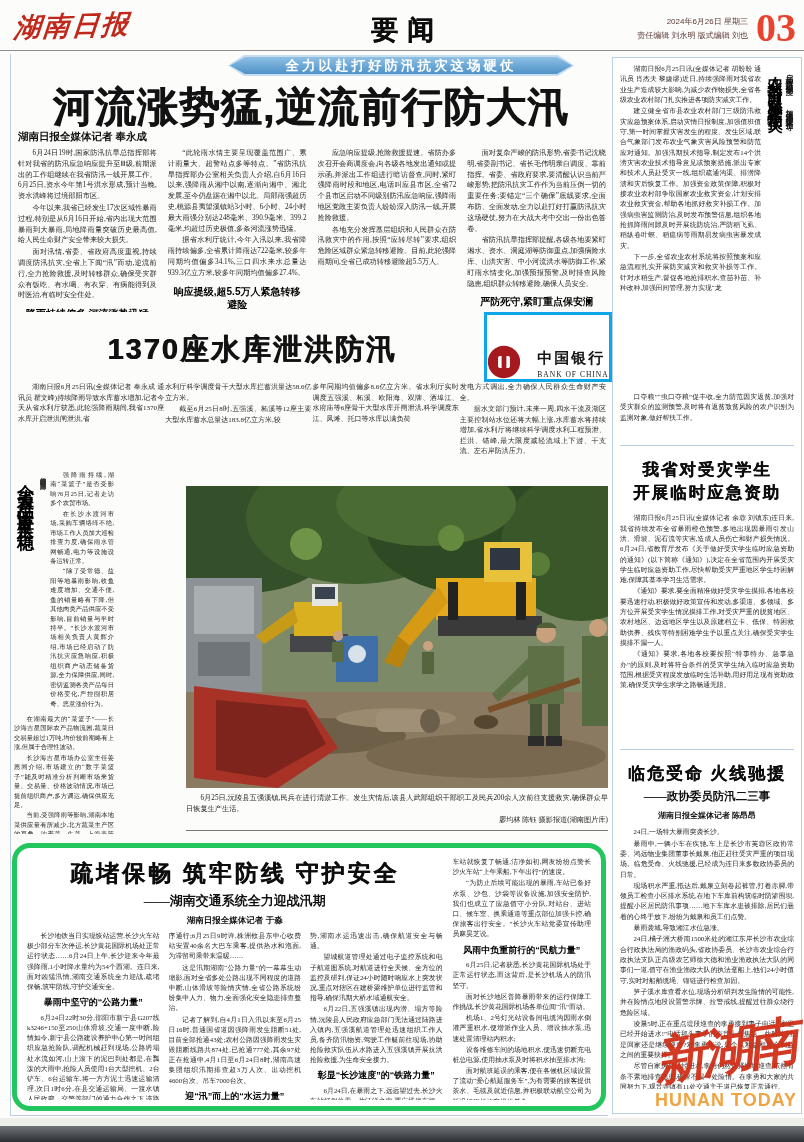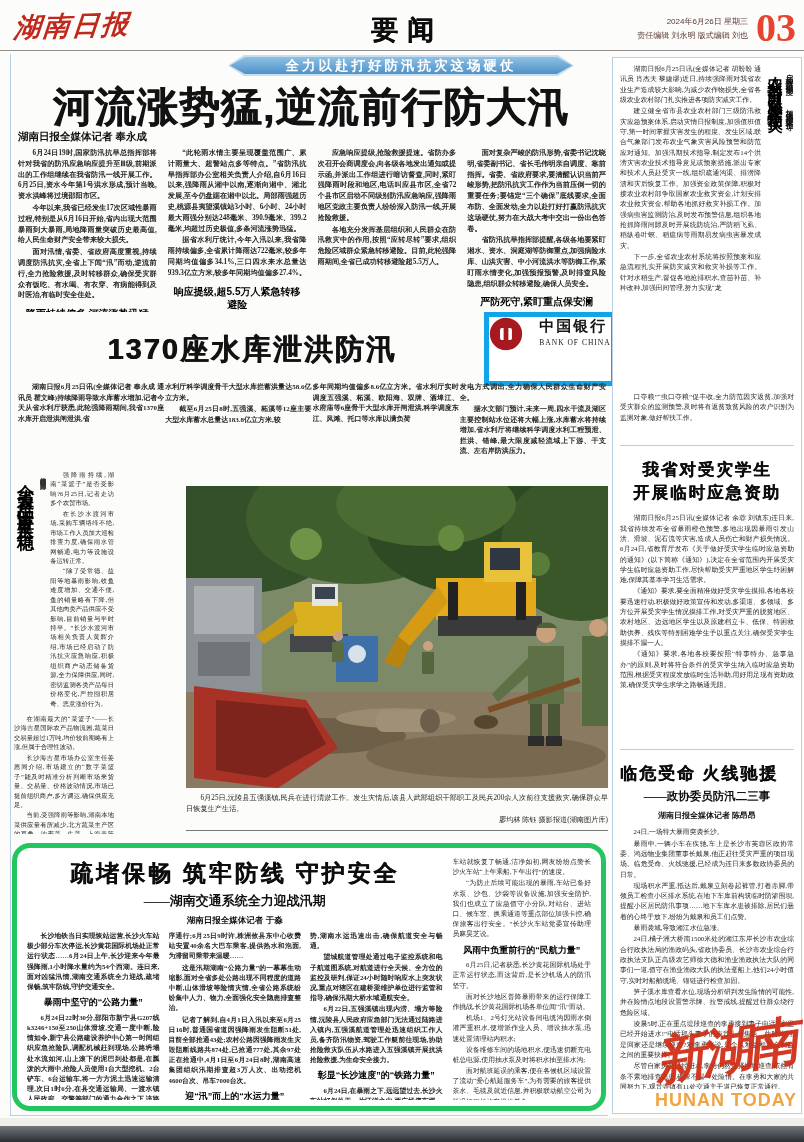--- a/index.html
+++ b/index.html
@@ -16,26 +16,26 @@
 
   
   .banner-wrap{position:absolute;left:228px;top:55px;width:346px;height:21px;clip-path:polygon(16px 0,calc(100% - 16px) 0,100% 50%,calc(100% - 16px) 100%,16px 100%,0 50%);background:#c6ddf0;display:flex;align-items:stretch;justify-content:stretch;padding:0;}
   .banner{flex:1;margin:2px;clip-path:polygon(15px 0,calc(100% - 15px) 0,100% 50%,calc(100% - 15px) 100%,15px 100%,0 50%);background:linear-gradient(180deg,#8fc0e4,#4e92c7);color:#fff;display:flex;align-items:center;justify-content:center;font:bold 13.5px "Liberation Sans",sans-serif;letter-spacing:3px;}
 
   
   .main-headline{position:absolute;left:18px;top:80px;width:586px;text-align:center;font:900 41px "Liberation Sans",sans-serif;letter-spacing:1px;color:#121212;text-shadow:.8px 0 currentColor;}
   .main-byline{position:absolute;left:18px;top:130px;width:586px;text-align:left;font:bold 10.5px "Liberation Sans",sans-serif;color:#111;}
   .main-body{position:absolute;left:18px;top:148px;width:588px;height:164px;display:flex;gap:11px;overflow:hidden;}
   .ncol{flex:1;overflow:hidden;}
-  .ncol p{margin:0 0 1px;font-size:7.2px;line-height:1.5;text-align:justify;text-indent:2em;color:#262626;font-weight:bold;}
+  .ncol p{margin:0 0 1px;font-size:7.2px;line-height:1.5;text-align:justify;text-indent:2em;color:#262626;}
   .ncol p.noind{text-indent:0;}
   .col-subhead{font:bold 10px/1.3 "Liberation Sans",sans-serif;text-align:center;margin:6px 2px 5px;color:#000;}
 
   
-  .boc-ad{position:absolute;left:484px;top:312px;width:122px;height:64px;border:5px solid #0ea5e9;background:#fff;display:flex;align-items:flex-start;justify-content:center;gap:16px;}
+  .boc-ad{position:absolute;left:484px;top:312px;width:122px;height:64px;border:3px solid #0ea5e9;background:#fff;display:flex;align-items:flex-end;justify-content:center;gap:16px;}
   .boc-cn{font:900 15px "Liberation Serif",serif;letter-spacing:2px;color:#17171a;}
   .boc-en{font:7.5px "Liberation Serif",serif;letter-spacing:1px;color:#17171a;margin-top:2px;}
 
   
   .reservoir-headline{position:absolute;left:40px;top:330px;width:424px;text-align:center;font:900 29px "Liberation Sans",sans-serif;letter-spacing:2px;color:#121212;text-shadow:.7px 0 currentColor;}
   .reservoir-body{position:absolute;left:18px;top:382px;width:588px;height:84px;display:flex;gap:1px;overflow:hidden;}
   .reservoir-body .ncol p{font-size:7px;}
 
   
   .sidebar{position:absolute;left:14px;top:470px;width:100px;height:366px;}
@@ -71,21 +71,21 @@
   .art1-flex{display:flex;gap:4px;}
   .art1-text{flex:1;height:320px;overflow:hidden;min-width:0;}
   .vtitle{display:flex;height:324px;}
   .vtitle-big{writing-mode:vertical-rl;font:900 15px "Liberation Sans",sans-serif;letter-spacing:3px;color:#000;}
   .vtitle-kicker{writing-mode:vertical-rl;font:bold 7.5px "Liberation Sans",sans-serif;letter-spacing:2px;color:#111;padding-top:4px;}
   .art1-tail{margin-top:4px;height:46px;overflow:hidden;}
   .art2{border-top:1px solid #b9cfe6;margin-top:7px;padding-top:12px;}
   .art2-headline{text-align:center;font:900 16.5px "Liberation Serif",serif;letter-spacing:2px;line-height:1.4;color:#0d0d0d;text-shadow:.4px 0 currentColor;}
   .art2-body{margin-top:9px;height:228px;overflow:hidden;}
   .art3{border-top:1px solid #b9cfe6;margin-top:8px;padding-top:12px;}
-  .art3-headline{text-align:left;font:900 17px "Liberation Serif",serif;letter-spacing:2px;color:#0d0d0d;text-shadow:.4px 0 currentColor;}
+  .art3-headline{text-align:center;font:900 17px "Liberation Serif",serif;letter-spacing:2px;color:#0d0d0d;text-shadow:.4px 0 currentColor;}
   .art3-subhead{text-align:center;font:bold 11.5px "Liberation Serif",serif;margin-top:4px;color:#111;}
   .art3-byline{text-align:center;font:bold 8px "Liberation Sans",sans-serif;margin:6px 0 6px;color:#111;}
   .art3-body{height:262px;overflow:hidden;}
 
   
   .xinhunan{position:absolute;left:636px;top:1026px;width:176px;text-align:center;transform:rotate(-9deg);font:italic 900 52px/1 "Liberation Serif",serif;color:#d02a12;opacity:.92;letter-spacing:-5px;}
   .hunantoday{position:absolute;left:644px;top:1090px;width:164px;text-align:center;font:bold 18px "Liberation Sans",sans-serif;color:#f2a341;letter-spacing:1px;}
 
   
   .bottom-gap{position:absolute;left:0;top:1118px;width:804px;height:8px;background:#eeeeea;}

